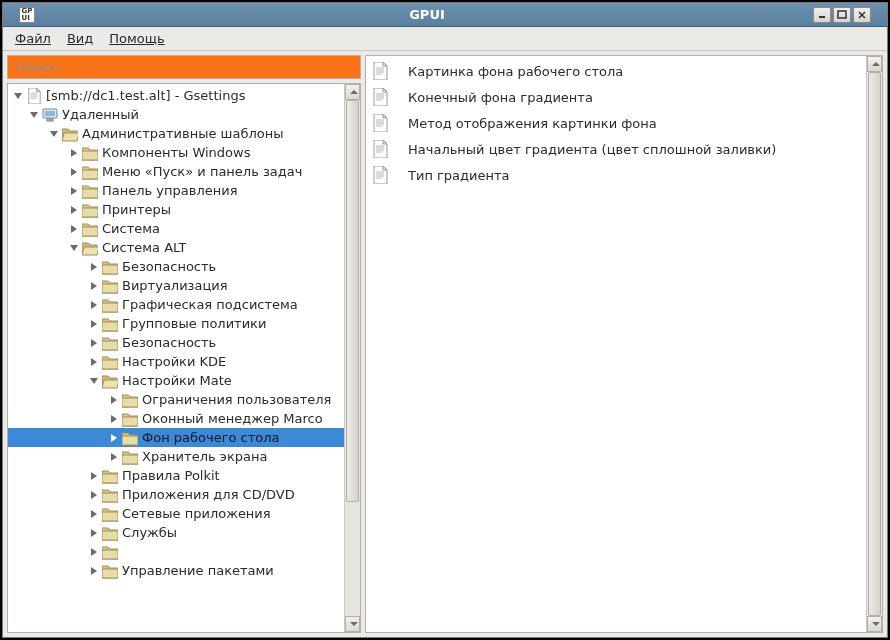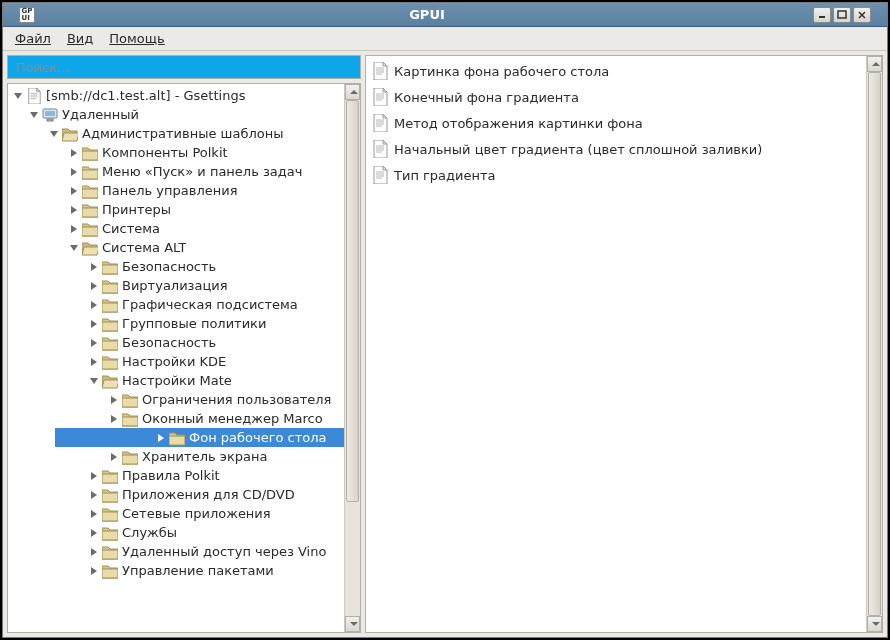--- a/index.html
+++ b/index.html
@@ -82,21 +82,21 @@
 
   .left-col {
     width:354px;
     display:flex; flex-direction:column;
     gap:4px;
     min-height:0;
   }
   .search-box {
     height:24px;
     border:1px solid #b4afa6;
-    background:#0ea5e9;
+    background:#f97316;
     padding:0 6px;
     display:flex; align-items:center;
     color:#8d8d8d;
   }
   .search-box input {
     border:none; outline:none;
     width:100%;
     font:inherit;
     color:#2b2b2b;
     background:transparent;
@@ -140,22 +140,21 @@
 
   .tree-row {
     display:flex; align-items:center;
     height:19px;
     padding-right:0;
     white-space:nowrap;
     cursor:default;
   }
   .tree-row.selected {
     background:#3b89d7;
-    color:#ffffff;
-    margin-left:47px;
+    color:#0f172a;
   }
   .indent { display:inline-block; height:1px; }
 
   .expander {
     width:12px; height:12px;
     margin-right:2px;
     display:flex; align-items:center; justify-content:center;
     flex-shrink:0;
   }
   .expander svg { display:block; }
@@ -170,21 +169,21 @@
     flex:1;
     display:flex;
     min-height:0;
   }
 
   .list-row {
     display:flex; align-items:center;
     height:26px;
     padding:0 6px;
     cursor:default;
-    gap:6px;
+    gap:20px;
     text-align:center;
   }
 
   .doc-icon {
     width:16px; height:18px;
     flex-shrink:0;
   }
 
   .label { overflow:hidden; text-overflow:ellipsis; }
 </style>
@@ -316,21 +315,21 @@
           <div class="tree-row">
             <span class="indent" style="width:60px"></span>
             <span class="expander">
                 <svg width="10" height="10">
                   <use href="#tri-right"></use>
                 </svg>
               </span>
             <span class="node-icon"><svg width="16" height="16">
                   <use href="#folder-closed"></use>
                 </svg></span>
-            <span class="label">Компоненты Polkit</span>
+            <span class="label">Компоненты Windows</span>
           </div>
           <div class="tree-row">
             <span class="indent" style="width:60px"></span>
             <span class="expander">
                 <svg width="10" height="10">
                   <use href="#tri-right"></use>
                 </svg>
               </span>
             <span class="node-icon"><svg width="16" height="16">
                   <use href="#folder-closed"></use>
@@ -571,21 +570,20 @@
           <div class="tree-row">
             <span class="indent" style="width:80px"></span>
             <span class="expander">
                 <svg width="10" height="10">
                   <use href="#tri-right"></use>
                 </svg>
               </span>
             <span class="node-icon"><svg width="16" height="16">
                   <use href="#folder-closed"></use>
                 </svg></span>
-            <span class="label">Удаленный доступ через Vino</span>
           </div>
           <div class="tree-row">
             <span class="indent" style="width:80px"></span>
             <span class="expander">
                 <svg width="10" height="10">
                   <use href="#tri-right"></use>
                 </svg>
               </span>
             <span class="node-icon"><svg width="16" height="16">
                   <use href="#folder-closed"></use>

